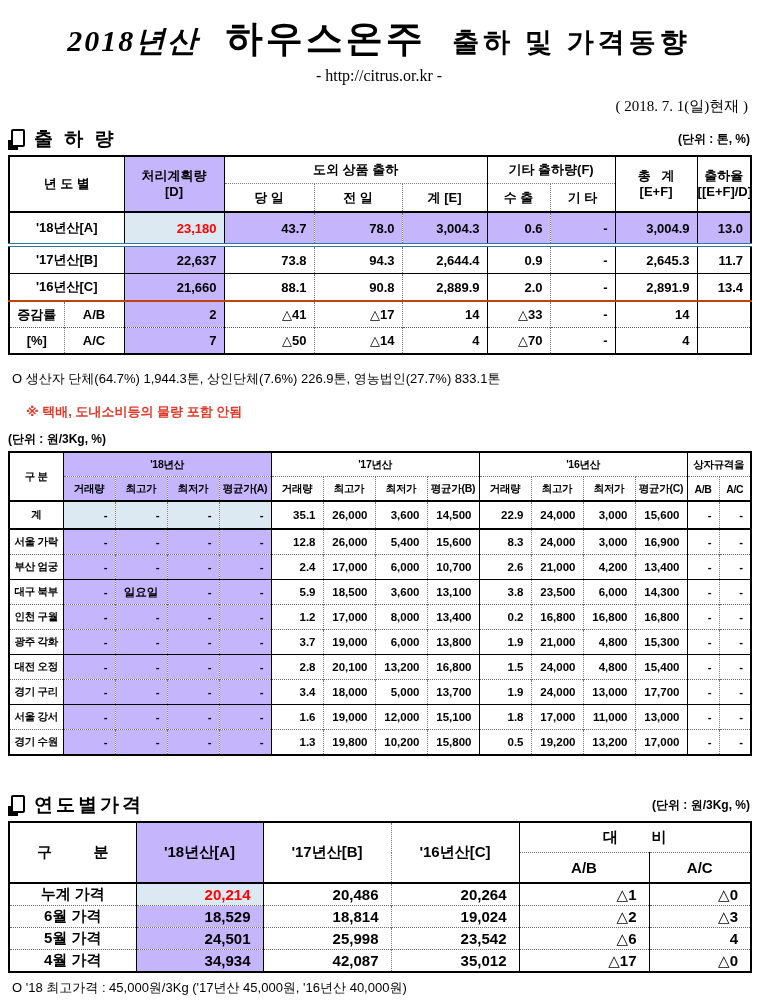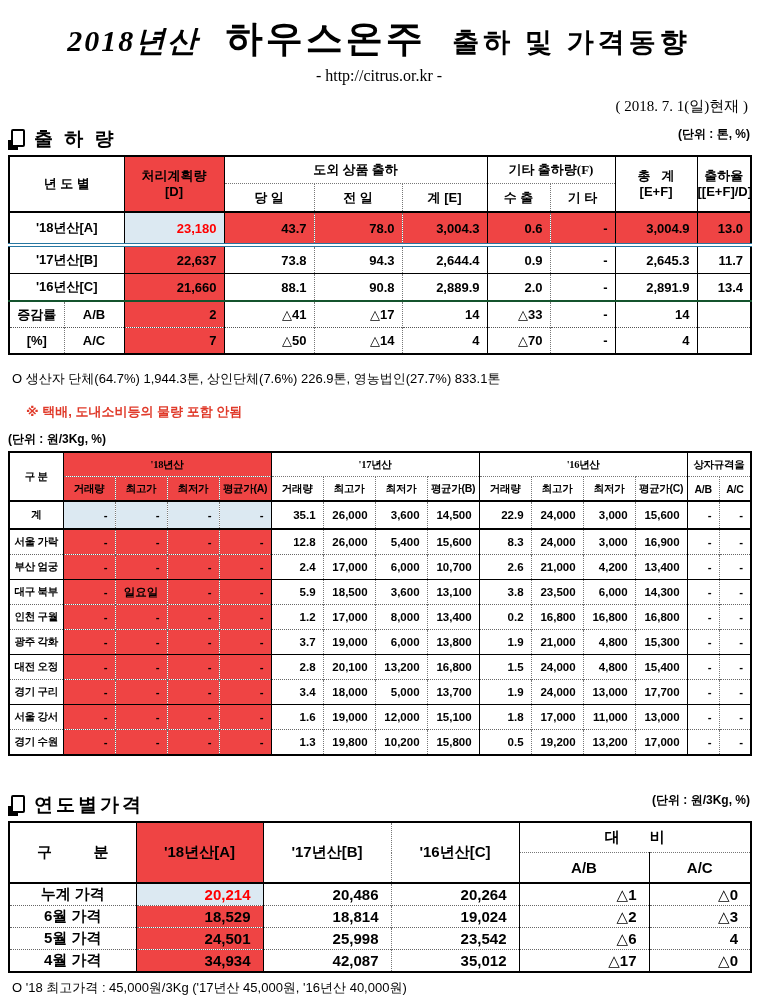--- a/index.html
+++ b/index.html
@@ -8,50 +8,50 @@
 
   
   .title-line{text-align:center;margin-top:8px;white-space:nowrap;}
   .title-year{font-family:"Liberation Serif","DejaVu Serif",serif;font-weight:700;font-size:30px;letter-spacing:2px;font-style:italic;}
   .title-main{font-weight:900;font-size:37px;letter-spacing:3px;margin:0 22px;}
   .title-tail{font-family:"Liberation Serif","DejaVu Serif",serif;font-weight:700;font-size:27px;letter-spacing:4px;}
   .title-url{text-align:center;font-family:"Liberation Serif","DejaVu Serif",serif;font-size:16px;margin-top:3px;}
   .title-date{text-align:right;font-family:"Liberation Serif","DejaVu Serif",serif;font-size:15px;margin-top:12px;padding-right:2px;}
 
   
-  .sec-row{display:flex;justify-content:space-between;align-items:flex-start;margin-top:10px;margin-bottom:3px;}
+  .sec-row{display:flex;justify-content:space-between;align-items:center;margin-top:10px;margin-bottom:3px;}
   .sec-title{display:flex;align-items:center;font-size:19px;font-weight:800;letter-spacing:3px;}
   .sq-icon{position:relative;width:17px;height:21px;margin-right:9px;display:inline-block;}
   .sq-icon .back{position:absolute;left:0;bottom:0;width:10px;height:10px;background:#000;}
   .sq-icon .front{position:absolute;right:0;top:0;width:10px;height:14px;background:#fff;border:2.5px solid #000;border-radius:2px;}
   .unit{font-size:12px;font-weight:700;}
 
   
   table{border-collapse:collapse;table-layout:fixed;width:742px;border:2px solid #000;}
   th,td{padding:0;overflow:hidden;white-space:nowrap;}
   th{font-weight:700;text-align:center;}
   .pre{white-space:pre;line-height:1.25;}
   .n{text-align:right;font-weight:700;padding-right:7px;}
   .c{text-align:center;font-weight:700;}
-  .yel{background:#ef4444;}
+  .yel{background:#c4b5fd;}
   .blu{background:#DCE9F2;}
   .red{color:#FF0000;}
   .bl-s{border-left:1px solid #000;}
   .bl-d{border-left:1px dotted #777;}
-  .gb{border-bottom:1px dotted #777;font-family:Liberation Serif, serif;}
+  .gb{border-bottom:1px dotted #777;}
   .hb{border-bottom:2px solid #000;}
 
   
   .t1{font-size:13px;}
   .t1 thead tr:nth-child(1) th{height:26px;}
   .t1 thead tr:nth-child(2) th{height:27px;}
   .t1 tbody td,.t1 tbody th{height:26px;}
   tr.r18 td,tr.r18 th{height:30px;border-bottom:4px double #2777A2;}
   tr.r16 td,tr.r16 th{border-top:1px solid #000;}
-  tr.chg1 td{border-top:2px solid #14532d;height:25px;margin-top:13px;}
+  tr.chg1 td{border-top:2px solid #c2410c;height:25px;margin-top:13px;}
   tr.chg2 td{border-top:1px dotted #555;height:25px;}
 
   
   .t2{font-size:11.5px;}
   .t2 th{font-size:10.5px;letter-spacing:-0.3px;}
   .t2 thead tr th{height:23px;}
   .t2 tbody td,.t2 tbody th{height:24px;}
   .t2 tbody tr.total td,.t2 tbody tr.total th{border-bottom:2px solid #000;height:26px;}
   .t2 tbody tr.sepd td,.t2 tbody tr.sepd th{border-top:1px dotted #666;}
   .t2 tbody tr.seps td,.t2 tbody tr.seps th{border-top:1px solid #000;}

